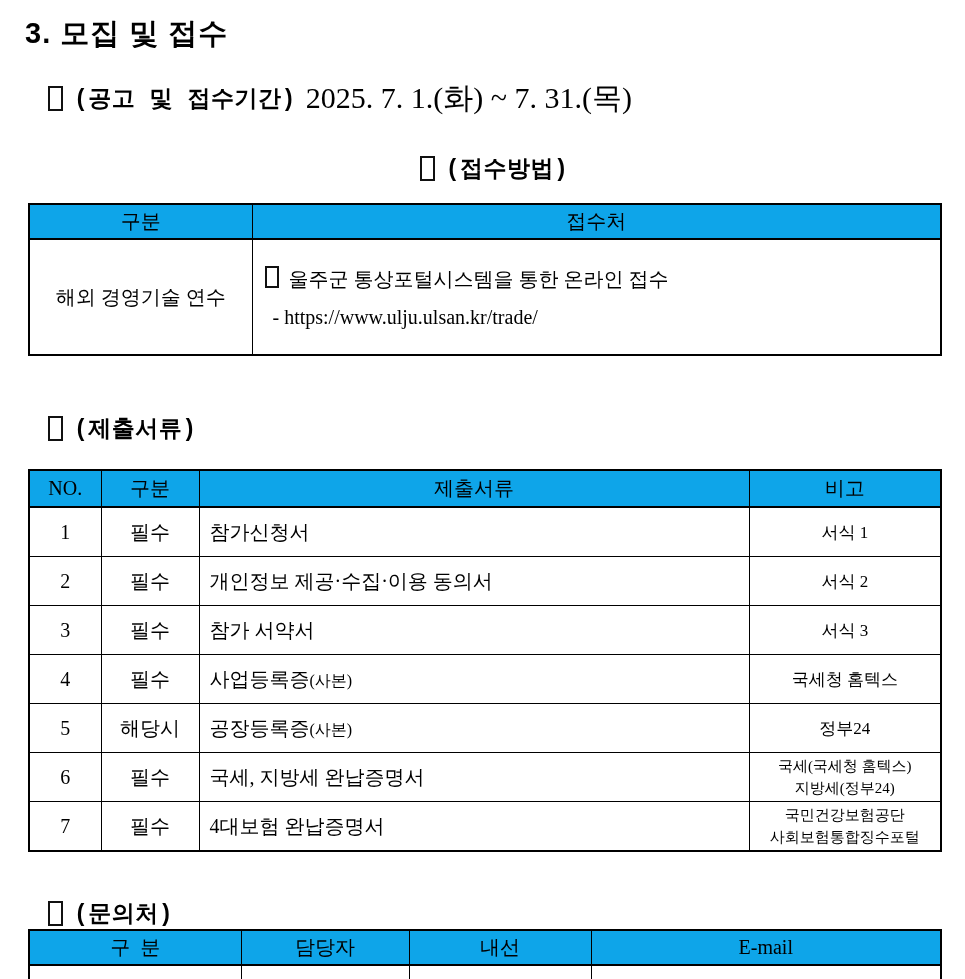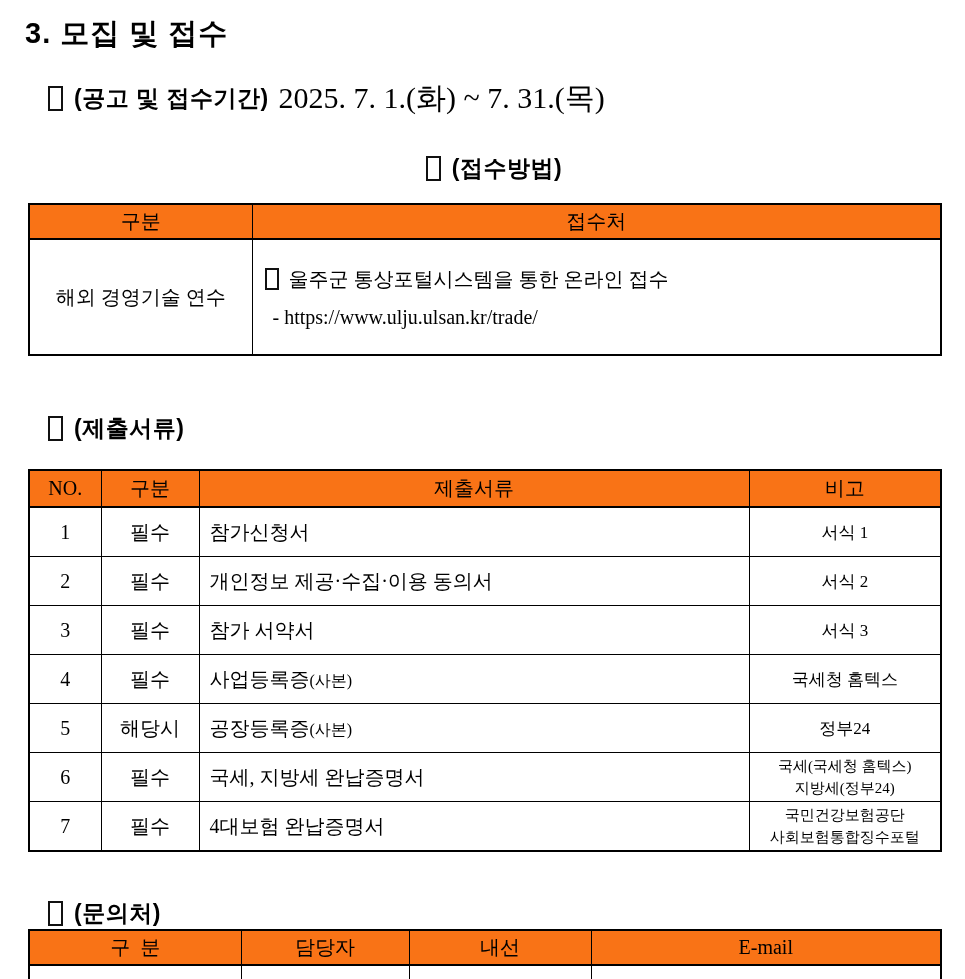--- a/index.html
+++ b/index.html
@@ -32,21 +32,21 @@
   .box-bullet {
     display: inline-block;
     width: 15px;
     height: 25px;
     border: 2.5px solid #111;
     box-sizing: border-box;
     margin-right: 11px;
     flex: 0 0 auto;
   }
   .section-label {
-    font-family: Liberation Sans, sans-serif;
+    font-family: Liberation Mono, monospace;
     font-weight: 800;
     font-size: 23px;
     letter-spacing: 0.5px;
   }
   .section-value {
     font-size: 30px;
     margin-left: 10px;
     white-space: pre;
   }
   .head-1 { margin-bottom: 34px; }
@@ -63,33 +63,33 @@
   th, td {
     border: 1px solid #000;
     text-align: center;
     vertical-align: middle;
     font-size: 20px;
     padding: 0;
     overflow: hidden;
   }
   table { border: 2px solid #000; }
   thead th {
-    background: #f97316;
+    background: #0ea5e9;
     border-bottom: 2px solid #000;
     font-weight: 500;
   }
   
   .t-method { margin-bottom: 57px; }
   .t-method thead th { height: 33px; }
   .t-method td { height: 94px; }
   .t-method .office-cell {
     text-align: left;
     padding: 10px 6px 10px 12px;
   }
-  .office-line1 { display: flex; align-items: center; }
+  .office-line1 { display: flex; align-items: flex-start; }
   .cell-bullet {
     display: inline-block;
     width: 14px;
     height: 22px;
     border: 2px solid #111;
     box-sizing: border-box;
     margin-right: 10px;
     flex: 0 0 auto;
   }
   .office-line2 {

